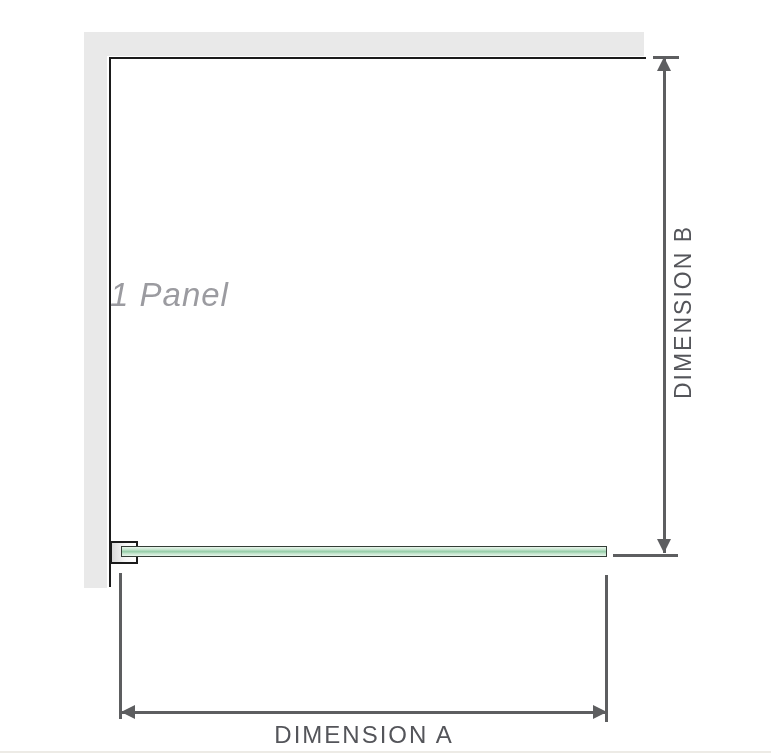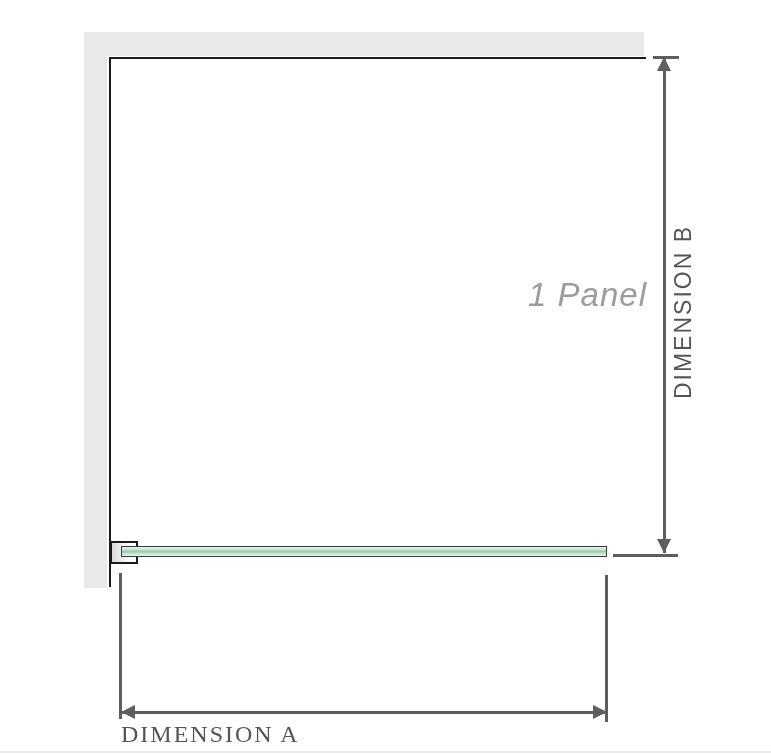--- a/index.html
+++ b/index.html
@@ -24,21 +24,21 @@
   .abs{position:absolute;}
   
   .wall-top{left:84px;top:32px;width:560px;height:24px;background:var(--wall);}
   .wall-left{left:84px;top:32px;width:23px;height:556px;background:var(--wall);}
   
   .outline-top{left:109px;top:57px;width:537px;height:2px;background:var(--outline);}
   .outline-left{left:109px;top:57px;width:2px;height:530px;background:var(--outline);}
   
   .panel-label{
     left:110px;top:276px;width:537px;
-    text-align:right;
+    text-align:left;
     font-size:33px;font-style:italic;font-weight:400;
     letter-spacing:1px;color:var(--panel-text);
   }
   
   .bracket{
     left:110px;top:541px;width:28px;height:23px;
     box-sizing:border-box;border:2px solid var(--outline);
     background:linear-gradient(90deg,#d9d9d9 0%,#f7f7f7 55%,#ffffff 100%);
   }
   
@@ -68,22 +68,22 @@
   .dim-a-ext-right{left:605px;top:575px;width:3px;height:147px;background:var(--dimension);}
   .dim-a-line{left:121px;top:711px;width:486px;height:3px;background:var(--dimension);}
   .arrow-left{left:121px;top:705px;width:0;height:0;
     border-top:7px solid transparent;border-bottom:7px solid transparent;
     border-right:14px solid var(--dimension);}
   .arrow-right{left:593px;top:705px;width:0;height:0;
     border-top:7px solid transparent;border-bottom:7px solid transparent;
     border-left:14px solid var(--dimension);}
   .dim-a-label{
     left:121px;top:721px;width:486px;
-    text-align:left;
-    font-size:24px;letter-spacing:2px;color:var(--label-text);font-family:Liberation Serif, serif;
+    text-align:center;
+    font-size:24px;letter-spacing:2px;color:var(--label-text);
   }
   
   .bottom-rule{left:0;top:751px;width:771px;height:2px;background:var(--baseline-rule);}
 </style>
 </head>
 <body>
 
 <div class="canvas">
 
   <div class="abs wall-top"></div>

